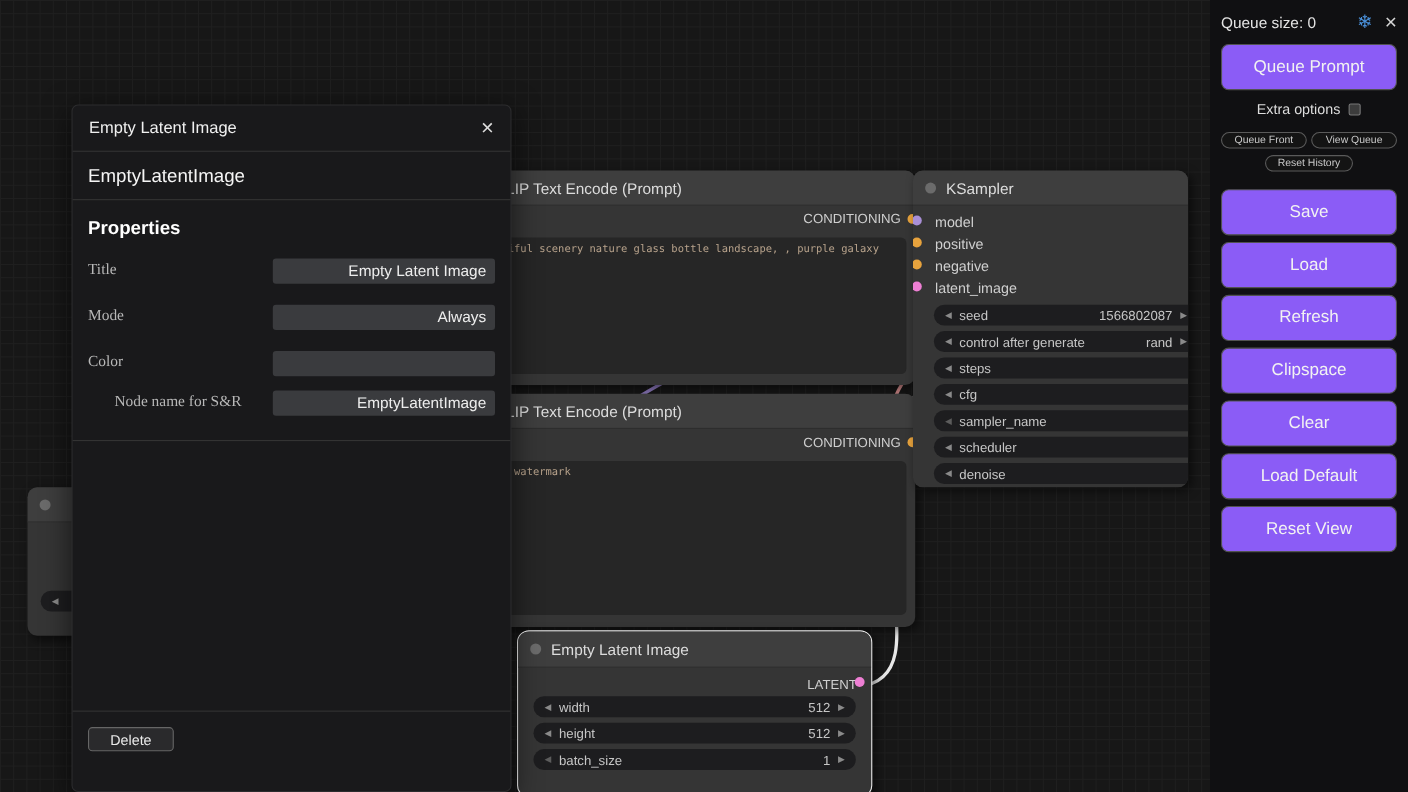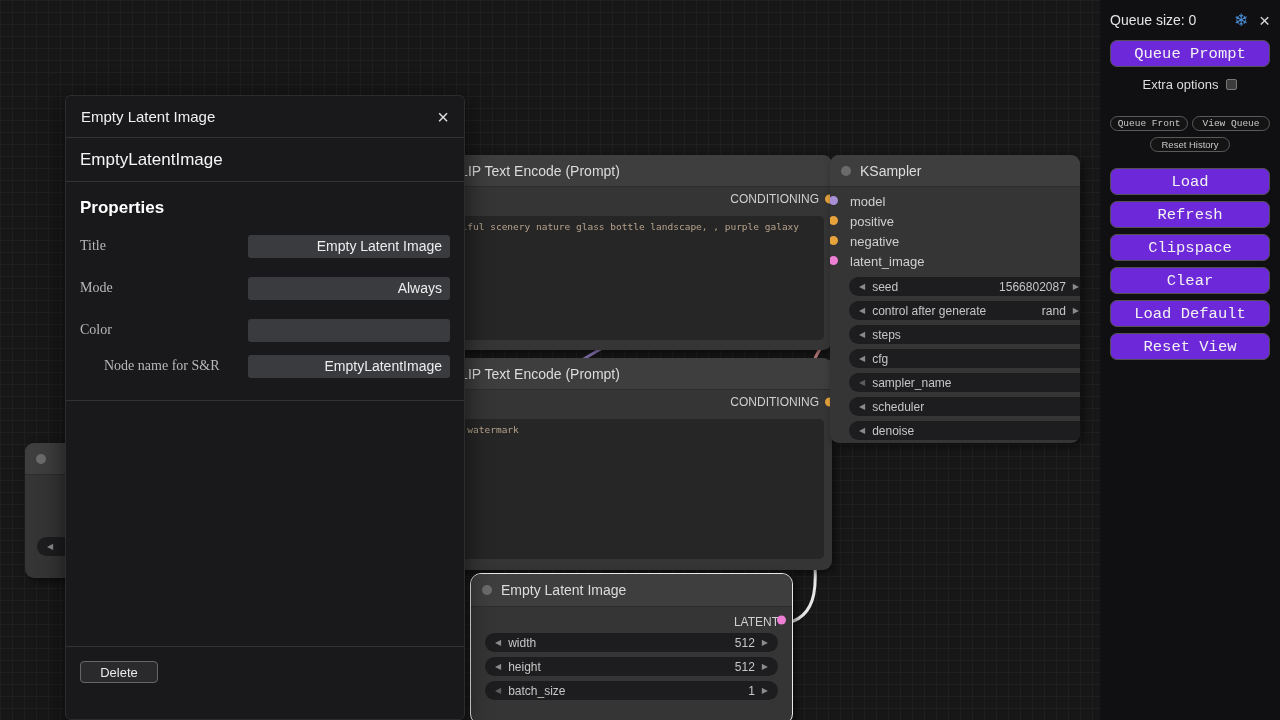--- a/index.html
+++ b/index.html
@@ -83,29 +83,29 @@
   .delete-btn { width:78px; height:22px; background:#2a2a2c; border:1px solid #666;
     border-radius:4px; color:#eaeaea; font-size:13px; font-family:inherit; cursor:pointer; }
 
   
   .menu { position:absolute; left:1100px; top:0; width:180px; height:720px; z-index:9;
     background:#101012; padding:8px 10px 0; color:#e0e0e0; }
   .queue-row { display:flex; align-items:center; height:24px; }
   .queue-size { font-size:14px; color:#e4e4e4; }
   .flake { margin-left:auto; color:#4a90d9; font-size:17px; cursor:pointer; }
   .menu-close { margin-left:11px; color:#d6d6d6; font-size:19px; line-height:1; cursor:pointer; }
-  .btn-big { display:block; width:100%; height:27px; background:#6d28d9;
+  .btn-big { display:block; width:100%; height:42px; background:#8b5cf6;
     border:1px solid #525252; border-radius:7px; color:#f2f2f2; font-size:15.5px;
-    font-family:Liberation Mono, monospace; cursor:pointer; }
+    font-family:Liberation Sans, sans-serif; cursor:pointer; }
   #queuePrompt { margin-top:8px; font-size:15.5px; }
   .extra-row { display:flex; align-items:center; justify-content:center; margin-top:10px; }
   .extra-label { font-size:13px; color:#ddd; }
   .chk { width:11px; height:11px; background:#3c3c3c; border:1px solid #777;
     margin-left:8px; border-radius:2px; cursor:pointer; }
-  .small-row { display:flex; gap:4px; margin-top:24px;font-family:Liberation Mono, monospace; }
+  .small-row { display:flex; gap:4px; margin-top:13px; }
   .btn-small { flex:1; height:15px; background:#141414; border:1px solid #5a5a5a;
     border-radius:8px; color:#c9c9c9; font-size:9.5px; font-family:inherit;
     cursor:pointer; padding:0; line-height:13px; }
   .hist-row { display:flex; justify-content:center; margin-top:6px; }
   .hist-row .btn-small { flex:0 0 auto; width:80px; }
   .stack { margin-top:16px; display:flex; flex-direction:column; gap:6px; }
 </style>
 </head>
 <body>
 
@@ -293,20 +293,21 @@
       <span class="chk"></span>
     </div>
     <div class="small-row">
       <button class="btn-small">Queue Front</button>
       <button class="btn-small">View Queue</button>
     </div>
     <div class="hist-row">
       <button class="btn-small">Reset History</button>
     </div>
     <div class="stack">
+      <button class="btn-big">Save</button>
       <button class="btn-big">Load</button>
       <button class="btn-big">Refresh</button>
       <button class="btn-big">Clipspace</button>
       <button class="btn-big">Clear</button>
       <button class="btn-big">Load Default</button>
       <button class="btn-big">Reset View</button>
     </div>
   </div>
 </div>
 

